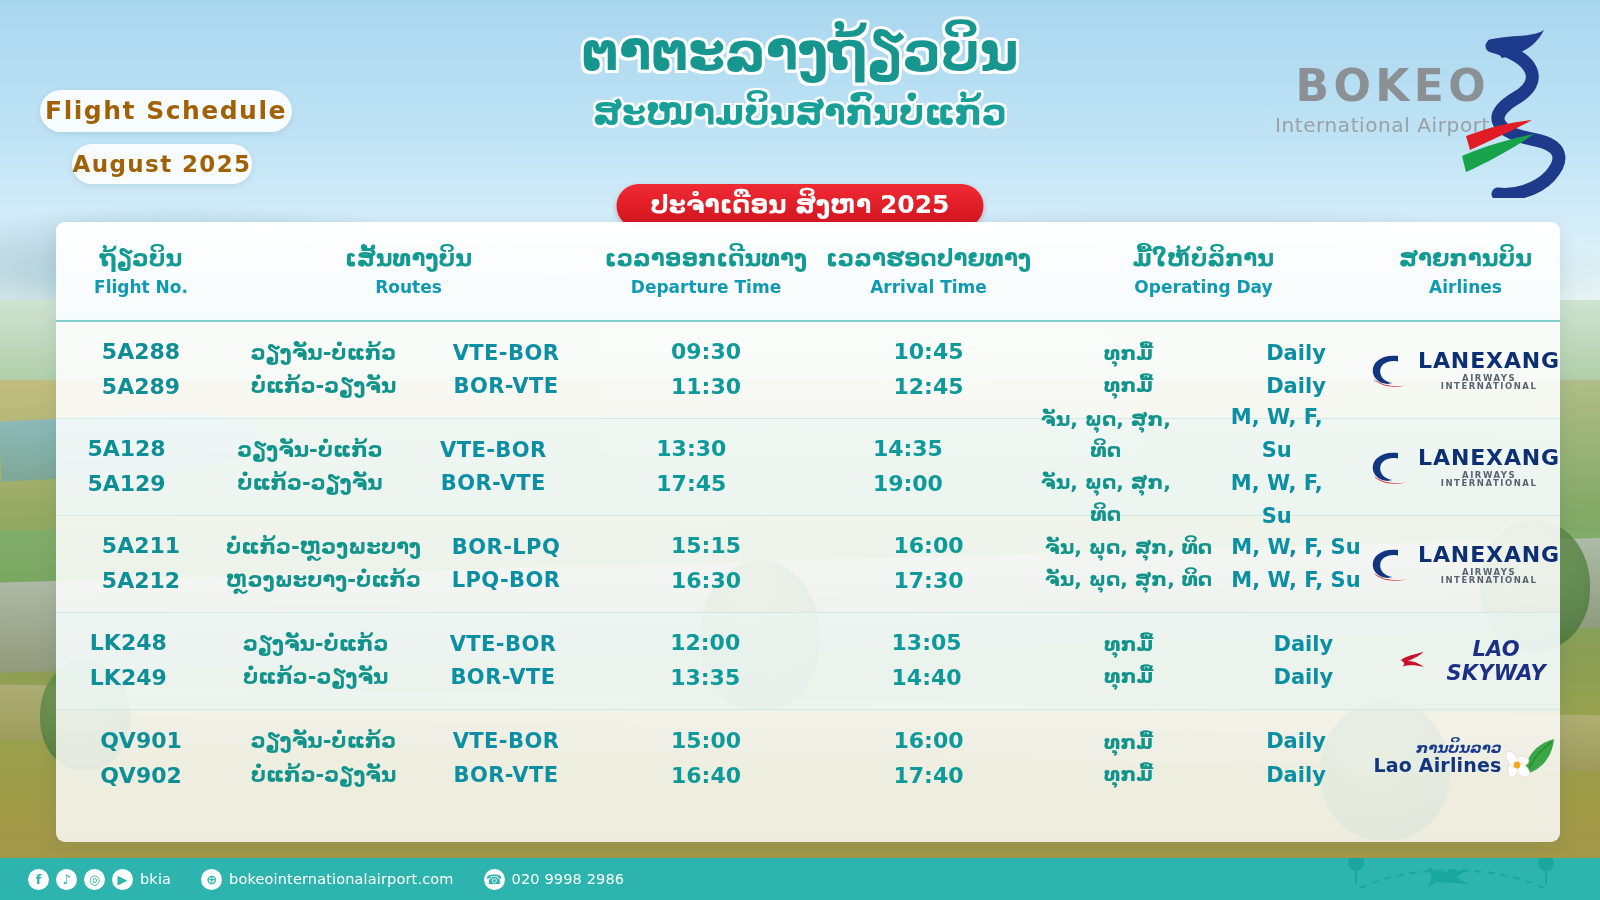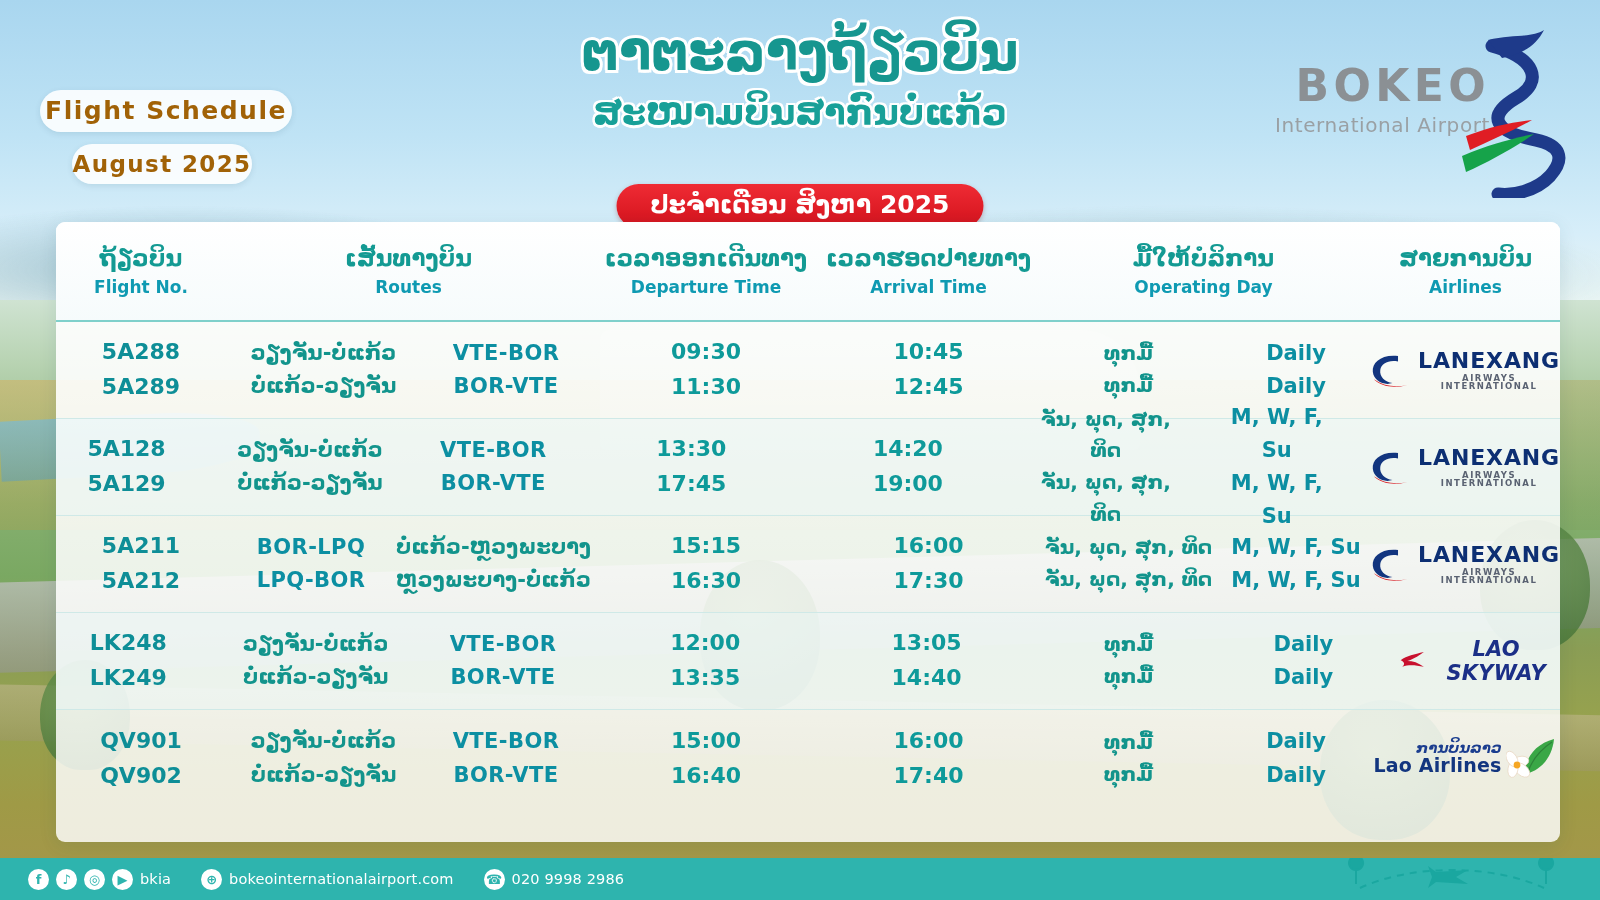--- a/index.html
+++ b/index.html
@@ -316,21 +316,21 @@
         </div>
         <div class="cell c-routecode line2 route-code">
           <div>VTE-BOR</div>
           <div>BOR-VTE</div>
         </div>
         <div class="cell c-dep line2 time">
           <div>13:30</div>
           <div>17:45</div>
         </div>
         <div class="cell c-arr line2 time">
-          <div>14:20</div>
+          <div>14:35</div>
           <div>19:00</div>
         </div>
         <div class="cell c-daylao line2 day-lao">
           <div>ຈັນ, ພຸດ, ສຸກ, ທິດ</div>
           <div>ຈັນ, ພຸດ, ສຸກ, ທິດ</div>
         </div>
         <div class="cell c-dayen line2 day-en">
           <div>M, W, F, Su</div>
           <div>M, W, F, Su</div>
         </div>
@@ -347,27 +347,27 @@
               </div>
             </div>
           </div>
         </div>
       </div>
       <div class="trow">
         <div class="cell c-flight line2 flt">
           <div>5A211</div>
           <div>5A212</div>
         </div>
+        <div class="cell c-routelao line2 route-lao">
+          <div>ບໍ່ແກ້ວ-ຫຼວງພະບາງ</div>
+          <div>ຫຼວງພະບາງ-ບໍ່ແກ້ວ</div>
+        </div>
         <div class="cell c-routecode line2 route-code">
           <div>BOR-LPQ</div>
           <div>LPQ-BOR</div>
-        </div>
-        <div class="cell c-routelao line2 route-lao">
-          <div>ບໍ່ແກ້ວ-ຫຼວງພະບາງ</div>
-          <div>ຫຼວງພະບາງ-ບໍ່ແກ້ວ</div>
         </div>
         <div class="cell c-dep line2 time">
           <div>15:15</div>
           <div>16:30</div>
         </div>
         <div class="cell c-arr line2 time">
           <div>16:00</div>
           <div>17:30</div>
         </div>
         <div class="cell c-daylao line2 day-lao">

